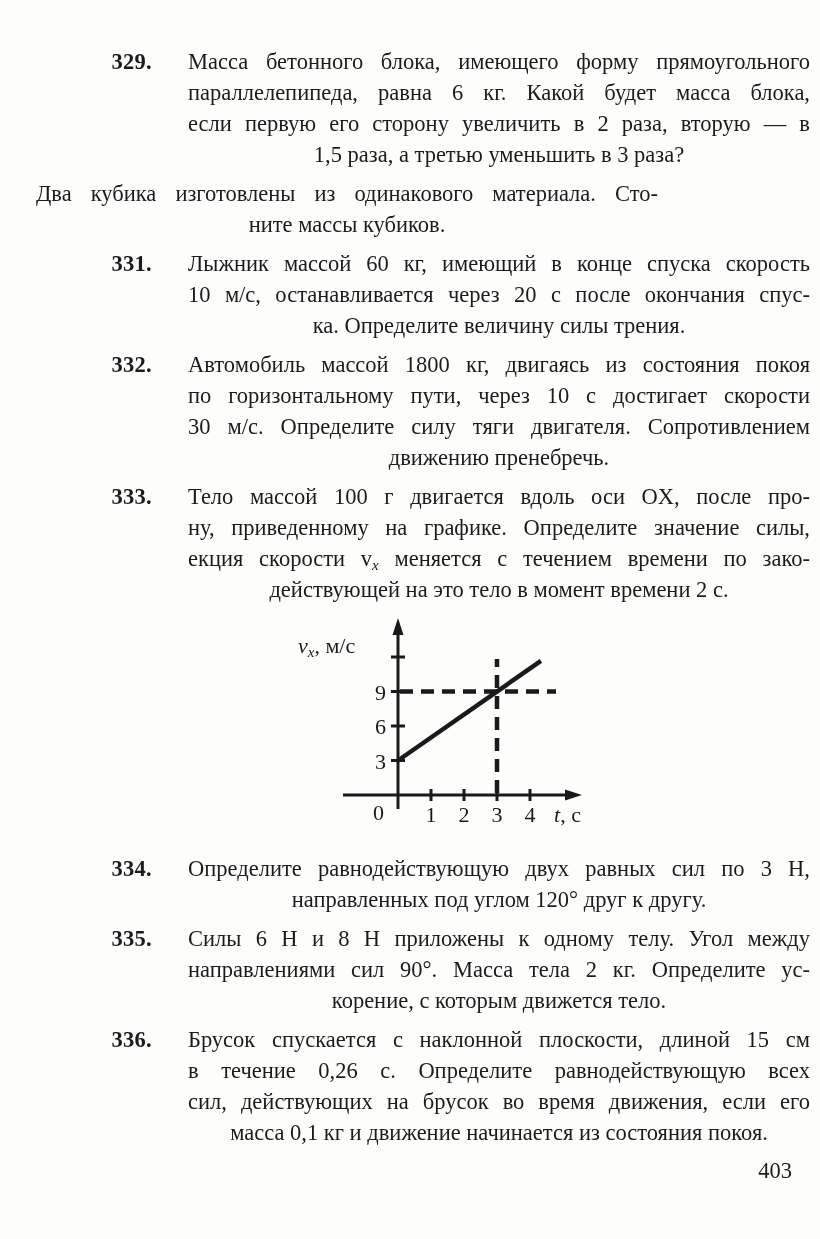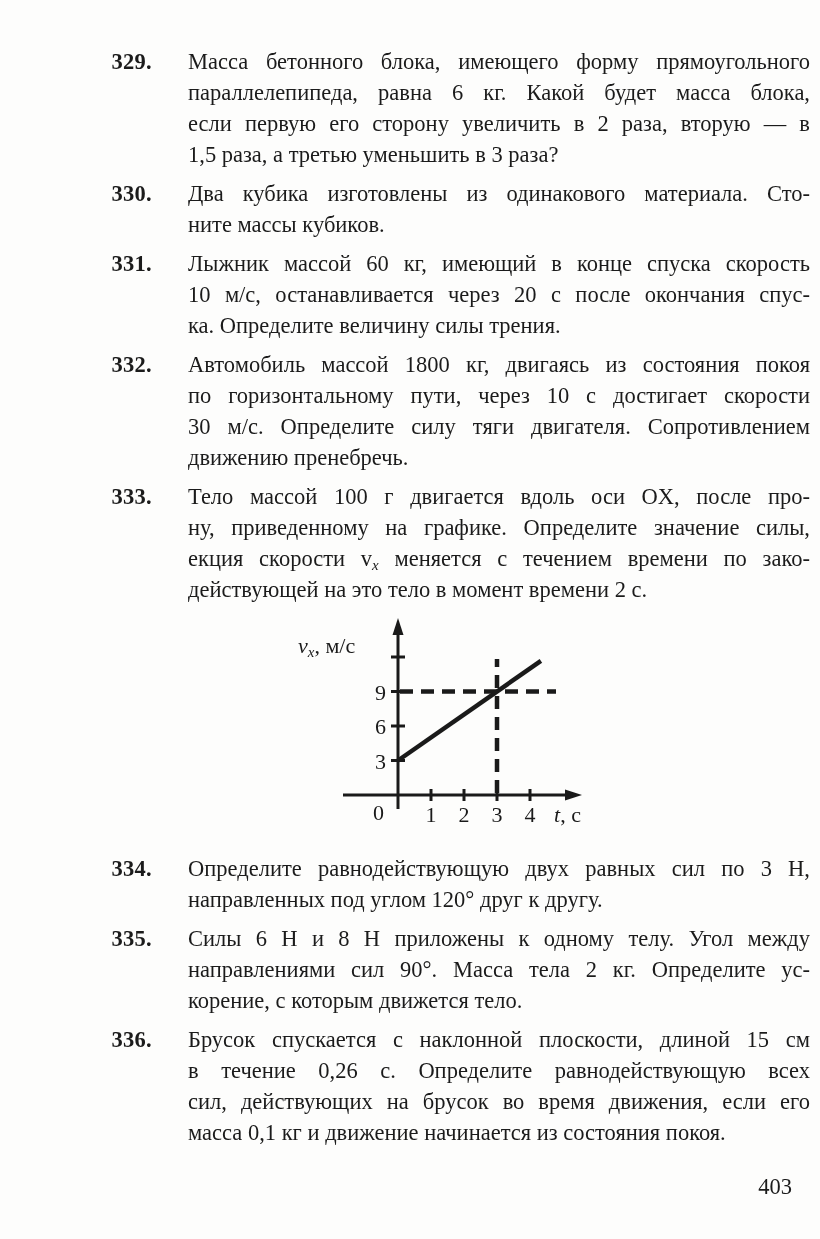--- a/index.html
+++ b/index.html
@@ -10,49 +10,48 @@
     color:#1b1b1b;
     overflow:hidden;
   }
   .page{width:820px;height:874px;padding-top:46px;box-sizing:border-box;}
   .problem{display:flex;margin-bottom:8px;}
   .num{
     flex:0 0 152px;text-align:right;font-weight:bold;
     font-size:22.5px;line-height:31px;letter-spacing:.3px;
   }
   .ptext{margin-left:36px;width:622px;font-size:22.5px;line-height:31px;}
-  .line{text-align:left;}
+  .line{text-align:center;}
   .line.j{text-align:justify;text-align-last:justify;}
   .mi{}
   .msub{font-style:italic;font-size:15px;vertical-align:-4px;line-height:0;}
   .figure{width:322px;height:228px;margin:6px 0 12px 286px;}
   .glab{font:22px "Liberation Serif","DejaVu Serif",serif;fill:#1a1a1a;}
   .gi{font-style:italic;}
   .gsub{font-style:italic;font-size:15px;}
   .pageno{
-    width:792px;text-align:right;font-size:22.5px;line-height:30px;margin-top:24px;
+    width:792px;text-align:right;font-size:22.5px;line-height:30px;margin-top:8px;
   }
 </style>
 </head>
 <body>
 
 <div class="page">
 
   <div class="problem">
     <div class="num">329.</div>
     <div class="ptext">
       <div class="line j">Масса бетонного блока, имеющего форму прямоугольного</div>
       <div class="line j">параллелепипеда, равна 6 кг. Какой будет масса блока,</div>
       <div class="line j">если первую его сторону увеличить в 2 раза, вторую — в</div>
       <div class="line">1,5 раза, а третью уменьшить в 3 раза?</div>
     </div>
   </div>
 
   <div class="problem">
-    <div class="num">330.</div>
     <div class="ptext">
       <div class="line j">Два кубика изготовлены из одинакового материала. Сто-</div>
       <div class="line">ните массы кубиков.</div>
     </div>
   </div>
 
   <div class="problem">
     <div class="num">331.</div>
     <div class="ptext">
       <div class="line j">Лыжник массой 60 кг, имеющий в конце спуска скорость</div>

